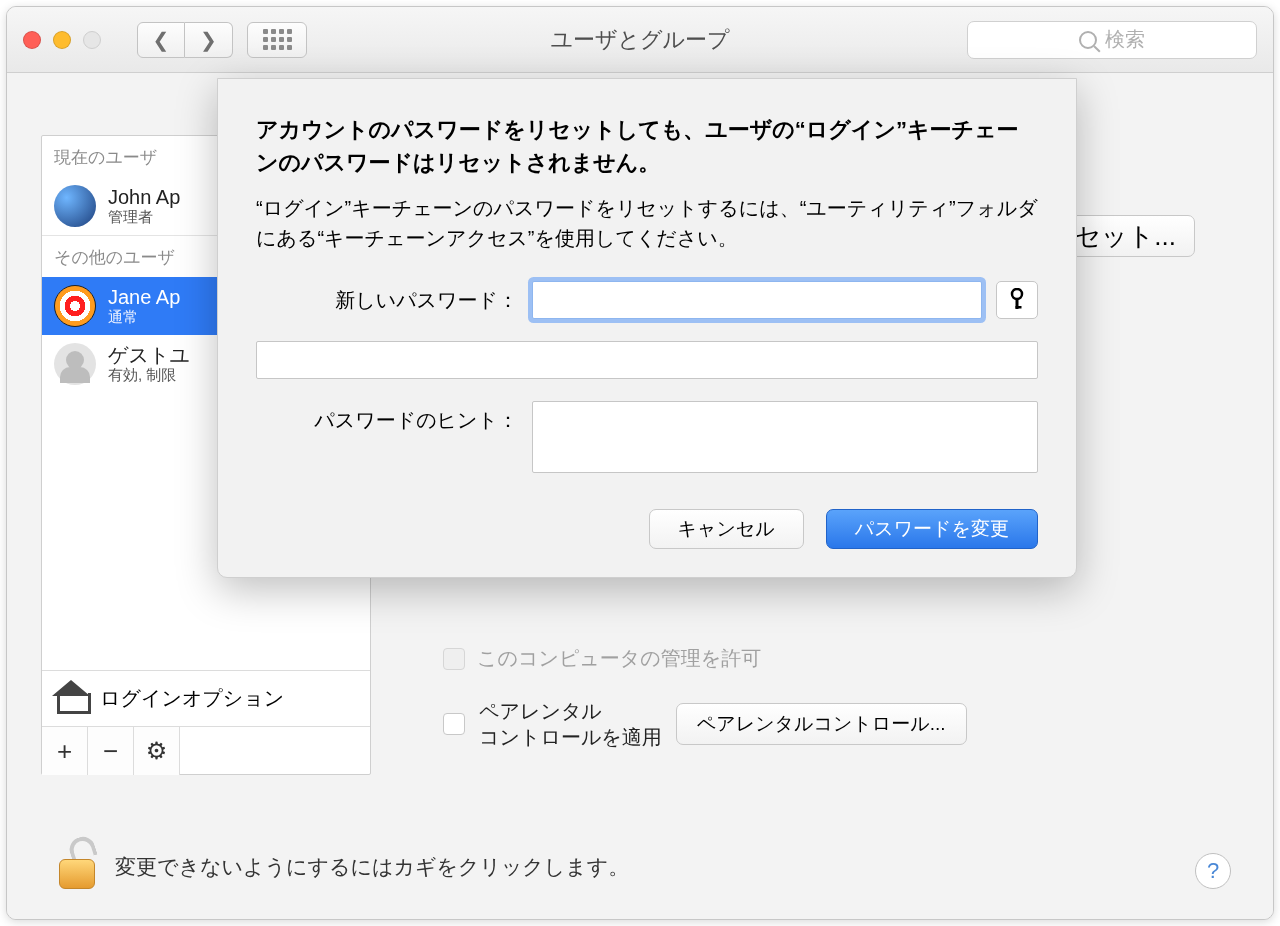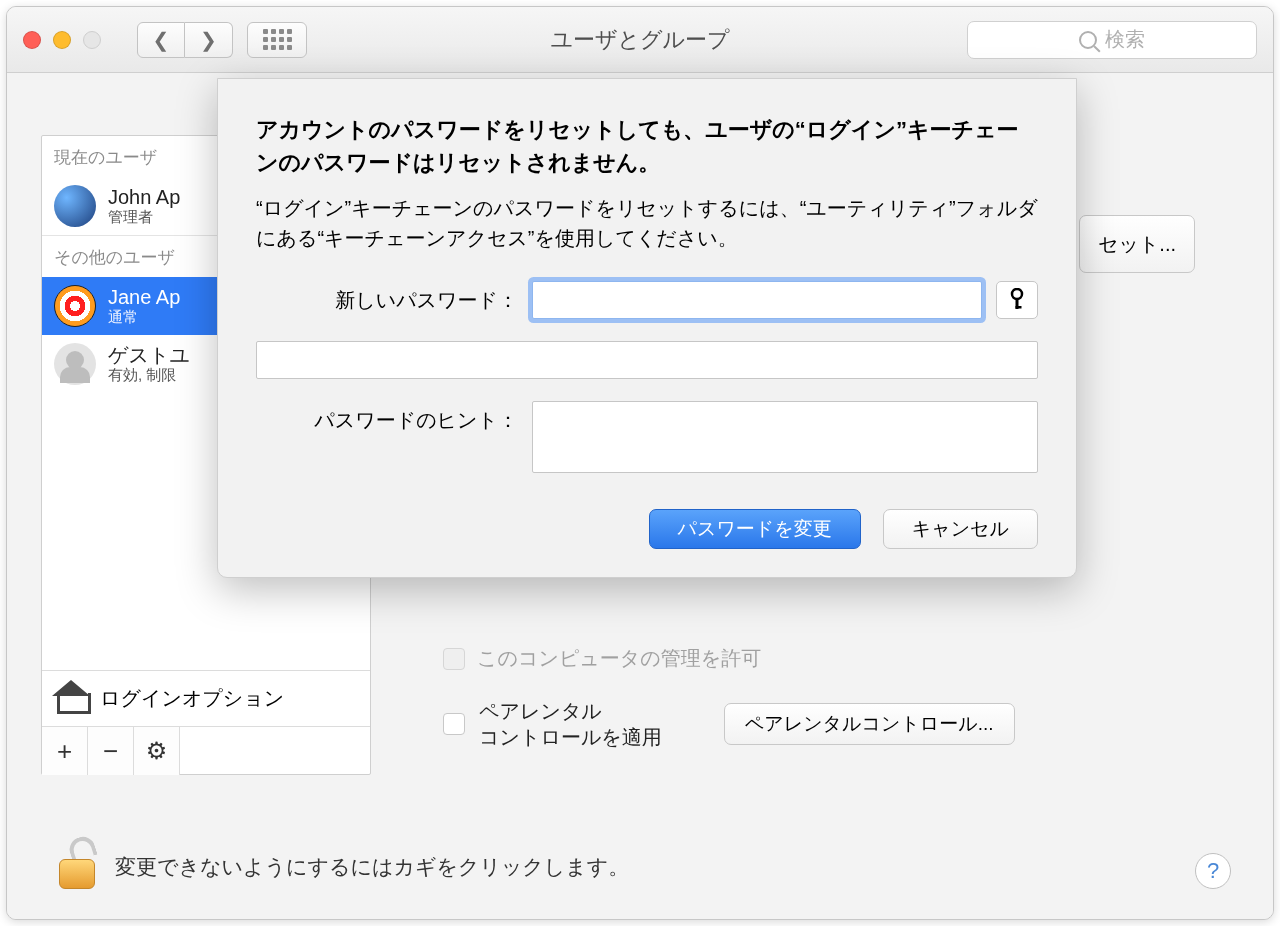--- a/index.html
+++ b/index.html
@@ -107,42 +107,41 @@
   }
   .sb-smallbtn {
     width:46px; height:48px; border-right:1px solid #dcdcdc;
     display:flex; align-items:center; justify-content:center;
     font-size:26px; color:#333; background:#fdfdfd;
   }
 
   
   .resetbtn {
     position:absolute; right:78px; top:142px;
-    height:58px; padding:0 18px;
+    height:42px; padding:0 18px;
     background:linear-gradient(#fff,#f2f2f2); border:1px solid #c8c8c8; border-radius:7px;
-    font-size:20px; display:flex; align-items:center;
+    font-size:26px; display:flex; align-items:center;
   }
   .admincheck {
     position:absolute; left:436px; top:572px; display:flex; align-items:center; gap:12px;
     color:#a0a0a0; font-size:20px;
   }
   .checkbox {
     width:22px; height:22px; border:1px solid #c8c8c8; border-radius:4px; background:#fff;
   }
   .checkbox.disabled { background:#efefef; border-color:#d6d6d6;}
   .parental {
     position:absolute; left:436px; top:625px; display:flex; align-items:center; gap:14px;
     font-size:20px; color:#222;
   }
   .parental .label { line-height:1.3; }
   .pcbtn {
     height:42px; padding:0 20px;
     background:linear-gradient(#fff,#f2f2f2); border:1px solid #c8c8c8; border-radius:7px;
     font-size:19px;
-    margin-left:48px;
   }
 
   .lockrow {
     position:absolute; left:50px; bottom:26px; display:flex; align-items:center; gap:18px;
   }
   .lockicon {
     width:40px; height:52px; position:relative;
   }
   .lockicon .shackle {
     width:26px; height:22px; border:4px solid #c9c9c9; border-bottom:none; border-radius:14px 14px 0 0;
@@ -339,23 +338,23 @@
       <div class="formrow hint">
         <div class="lbl">
           <span>パスワードのヒント：</span>
         </div>
         <div class="inp">
           <textarea class="hintarea" style=""></textarea>
         </div>
       </div>
 
       <div class="btnrow">
+        <button class="btn">
+          <span>キャンセル</span>
+        </button>
         <button class="btn primary">
           <span>パスワードを変更</span>
         </button>
-        <button class="btn">
-          <span>キャンセル</span>
-        </button>
       </div>
     </div>
 
   </div>
 </div>
 
 </body></html>

